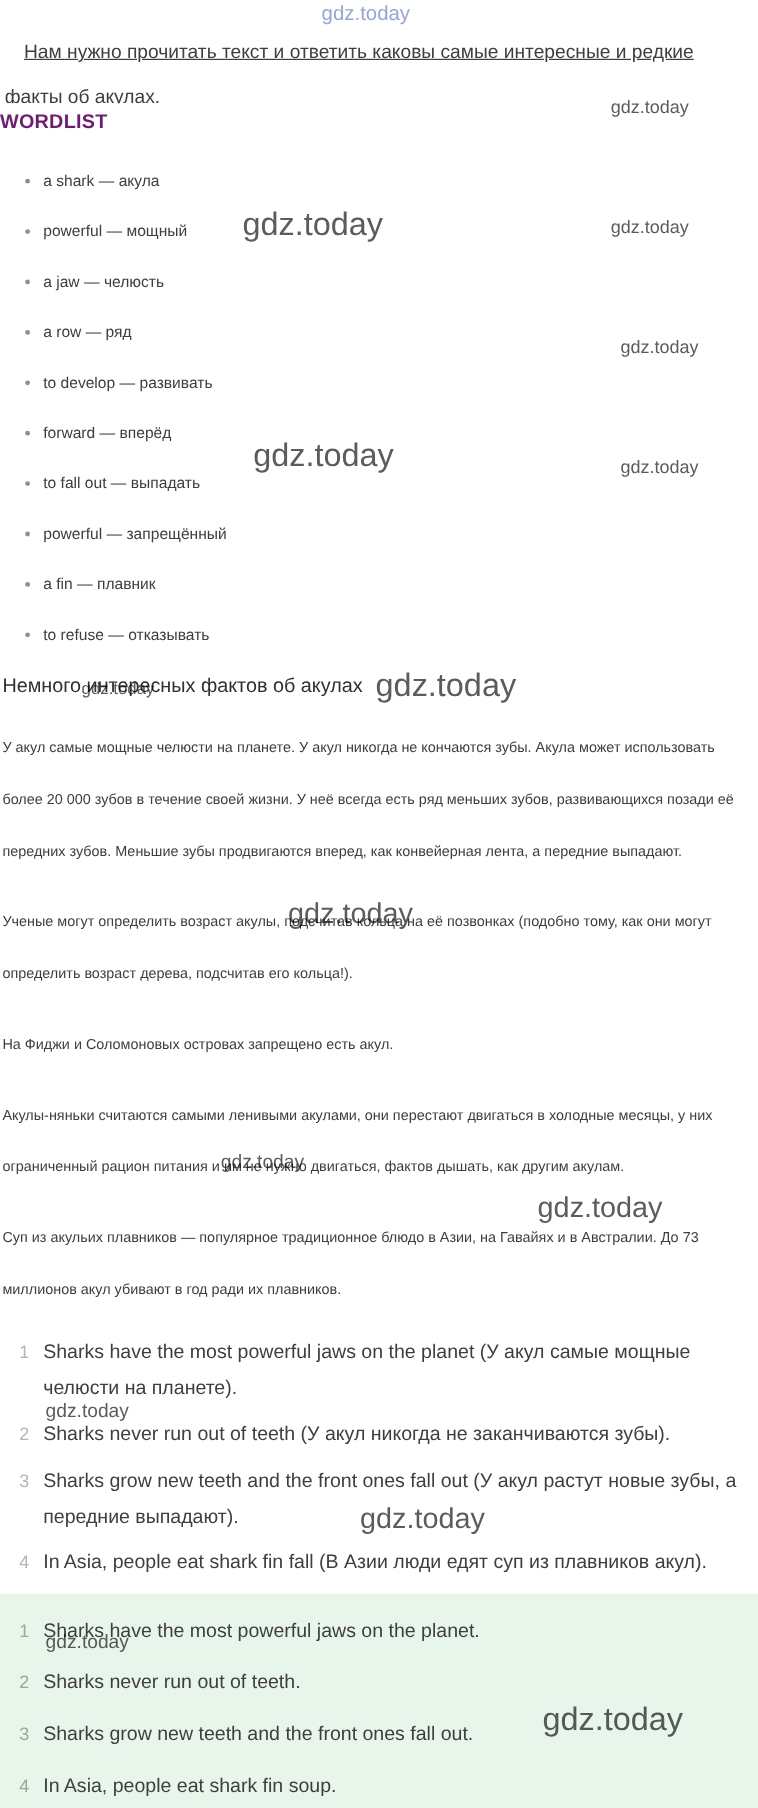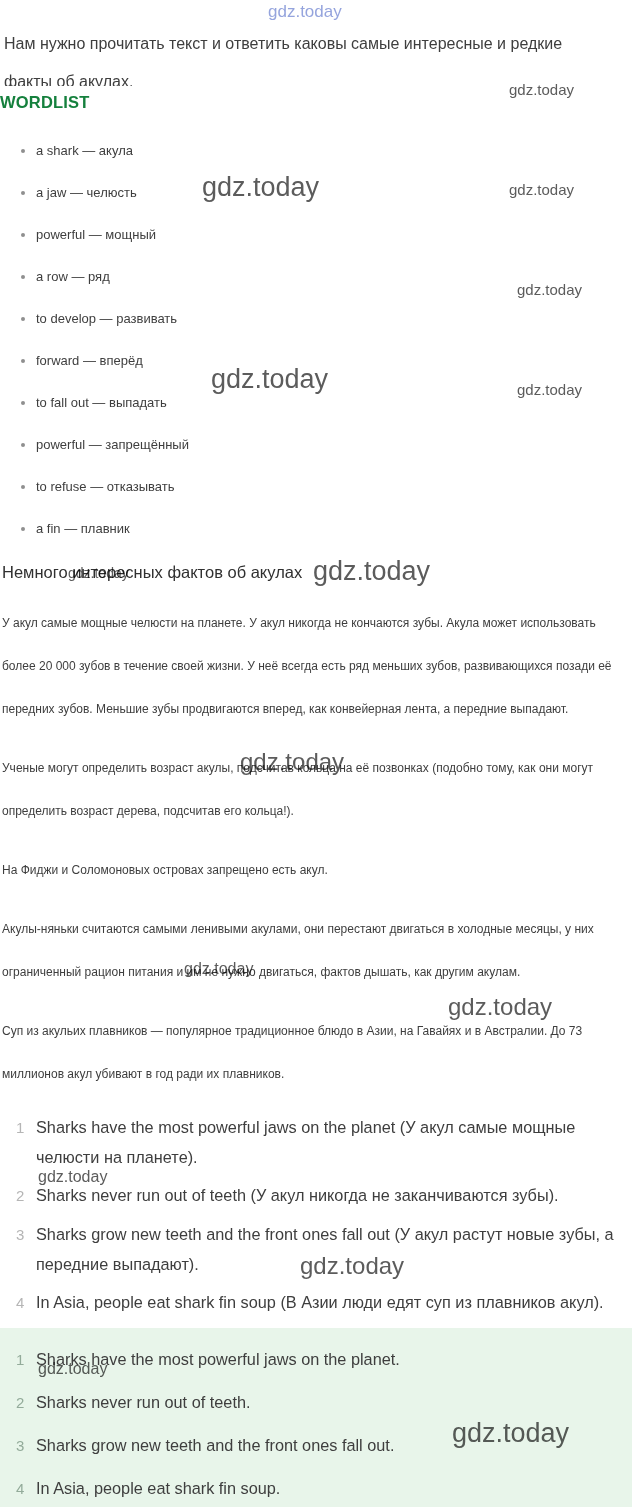--- a/index.html
+++ b/index.html
@@ -17,23 +17,23 @@
     color:#4a4a4a;mix-blend-mode:multiply;opacity:.9;
     pointer-events:none;
   }
   .wm-top{font-size:17px;color:#8f9fdb;opacity:.95;}
   .wm-xs{font-size:14px;}
   .wm-sm{font-size:15px;}
   .wm-sm2{font-size:16px;}
   .wm-md{font-size:24px;}
   .wm-lg{font-size:27px;}
 
-  .intro{margin:32px 4px 0 4px;font-size:16px;line-height:24px;}
+  .intro{margin:32px 4px 0 20px;font-size:16px;line-height:24px;text-decoration:underline;}
   .clipped{height:12px;overflow:hidden;margin:18px 4px 0 4px;font-size:16px;line-height:16px;color:#3e3e3e;}
-  .wordlist-title{margin:6px 4px 0 0;font-size:16.5px;font-weight:700;color:#15803d;line-height:20px;letter-spacing:.2px;}
+  .wordlist-title{margin:6px 4px 0 0;font-size:16.5px;font-weight:700;color:#701a75;line-height:20px;letter-spacing:.2px;}
   .facts-title{margin:16px 4px 20px 2px;font-size:16.5px;font-weight:400;color:#303030;line-height:20px;}
 
   ul.wordlist{list-style:none;margin:30px 0 0 0;padding:0;}
   ul.wordlist li{position:relative;margin:0 0 24px 36px;font-size:13px;line-height:18px;}
   .bullet{position:absolute;left:-15px;top:7px;width:4px;height:4px;border-radius:50%;background:#8f8f8f;}
 
   .para{margin:0 2px 16px 2px;font-size:12px;line-height:43px;}
 
   .qlist{margin:6px 0 0 0;padding:0;list-style:none;}
   .qitem{display:flex;margin:0 2px 8px 0;font-size:16.3px;line-height:30px;}
@@ -65,29 +65,29 @@
   <span class="wm wm-md" style="left:300px;top:1252px">gdz.today</span>
   <span class="wm wm-sm2" style="left:38px;top:1360px">gdz.today</span>
   <span class="wm wm-lg" style="left:452px;top:1418px">gdz.today</span>
 
   <p class="intro">Нам нужно прочитать текст и ответить каковы самые интересные и редкие</p>
   <div class="clipped">факты об акулах.</div>
 
   <h2 class="wordlist-title">WORDLIST</h2>
   <ul class="wordlist">
     <li><span class="bullet"></span><span>a shark — акула</span></li>
+    <li><span class="bullet"></span><span>powerful — мощный</span></li>
     <li><span class="bullet"></span><span>a jaw — челюсть</span></li>
-    <li><span class="bullet"></span><span>powerful — мощный</span></li>
     <li><span class="bullet"></span><span>a row — ряд</span></li>
     <li><span class="bullet"></span><span>to develop — развивать</span></li>
     <li><span class="bullet"></span><span>forward — вперёд</span></li>
     <li><span class="bullet"></span><span>to fall out — выпадать</span></li>
     <li><span class="bullet"></span><span>powerful — запрещённый</span></li>
+    <li><span class="bullet"></span><span>a fin — плавник</span></li>
     <li><span class="bullet"></span><span>to refuse — отказывать</span></li>
-    <li><span class="bullet"></span><span>a fin — плавник</span></li>
   </ul>
 
   <h3 class="facts-title">Немного интересных фактов об акулах</h3>
   <p class="para">У акул самые мощные челюсти на планете. У акул никогда не кончаются зубы. Акула может использовать более 20 000 зубов в течение своей жизни. У неё всегда есть ряд меньших зубов, развивающихся позади её передних зубов. Меньшие зубы продвигаются вперед, как конвейерная лента, а передние выпадают.</p>
   <p class="para">Ученые могут определить возраст акулы, подсчитав кольца на её позвонках (подобно тому, как они могут определить возраст дерева, подсчитав его кольца!).</p>
   <p class="para">На Фиджи и Соломоновых островах запрещено есть акул.</p>
   <p class="para">Акулы-няньки считаются самыми ленивыми акулами, они перестают двигаться в холодные месяцы, у них ограниченный рацион питания и им не нужно двигаться, фактов дышать, как другим акулам.</p>
   <p class="para">Суп из акульих плавников — популярное традиционное блюдо в Азии, на Гавайях и в Австралии. До 73 миллионов акул убивают в год ради их плавников.</p>
 
   <ol class="qlist">
@@ -98,21 +98,21 @@
     <li class="qitem">
       <span class="qnum">2</span>
       <span class="qtext">Sharks never run out of teeth (У акул никогда не заканчиваются зубы).</span>
     </li>
     <li class="qitem">
       <span class="qnum">3</span>
       <span class="qtext">Sharks grow new teeth and the front ones fall out (У акул растут новые зубы, а передние выпадают).</span>
     </li>
     <li class="qitem">
       <span class="qnum">4</span>
-      <span class="qtext">In Asia, people eat shark fin soup (В Азии люди едят суп из плавников акул).</span>
+      <span class="qtext">In Asia, people eat shark fin fall (В Азии люди едят суп из плавников акул).</span>
     </li>
   </ol>
 
   <div class="answer-box">
     <ol class="qlist">
       <li class="qitem">
         <span class="qnum">1</span>
         <span class="qtext">Sharks have the most powerful jaws on the planet.</span>
       </li>
       <li class="qitem">

